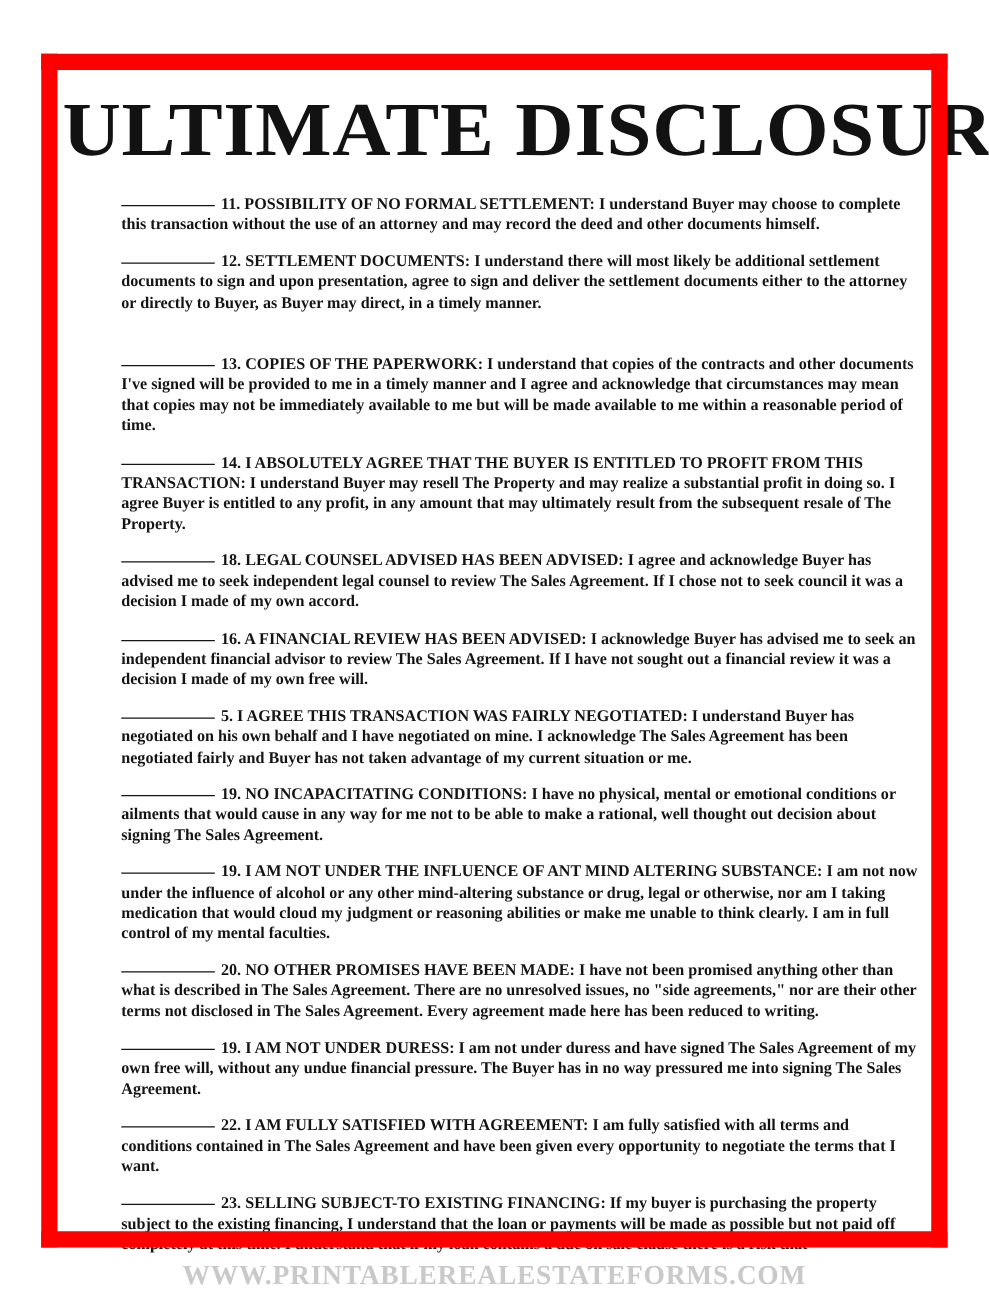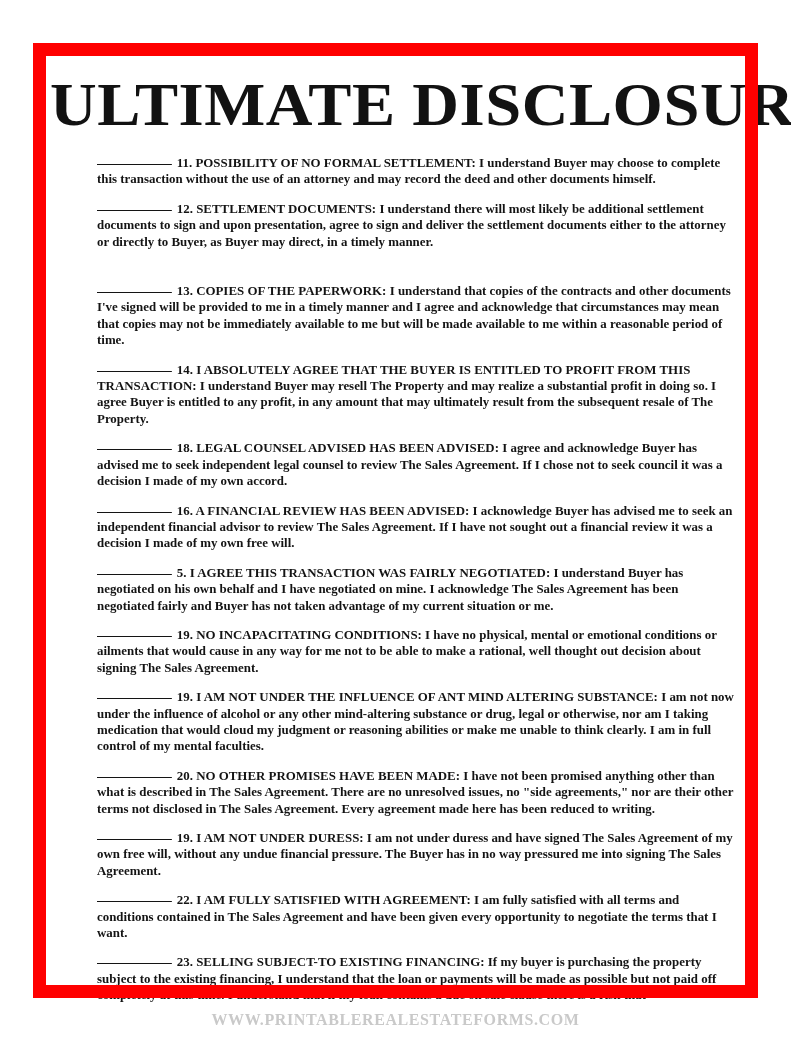--- a/index.html
+++ b/index.html
@@ -84,21 +84,21 @@
   
   .watermark {
     position: absolute;
     left: 0;
     top: 1008px;
     width: 791px;
     text-align: center;
     z-index: 20;
     font-family: "Liberation Serif", "DejaVu Serif", serif;
     font-weight: 700;
-    font-size: 16px;
+    font-size: 22px;
     line-height: 24px;
     letter-spacing: 0.6px;
     color: #c9c9c9;
     white-space: nowrap;
   }
 </style>
 </head>
 <body>
 
 <div id="page">

